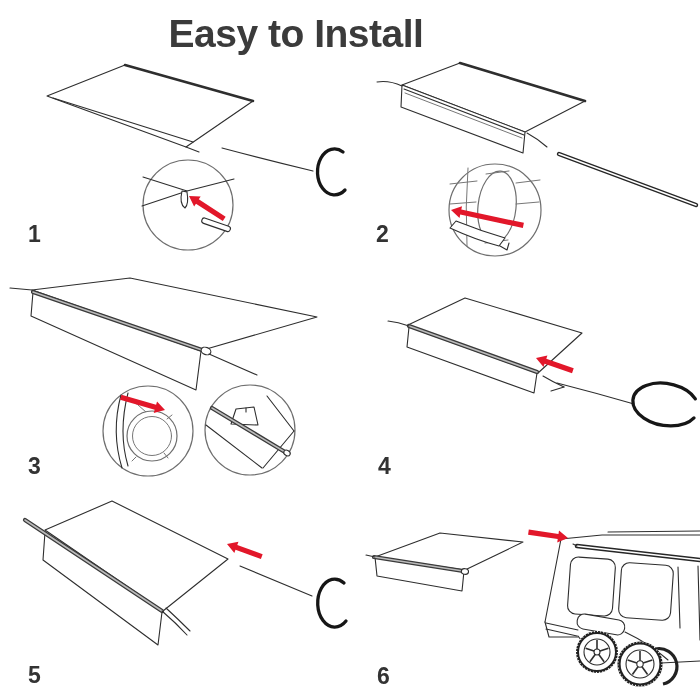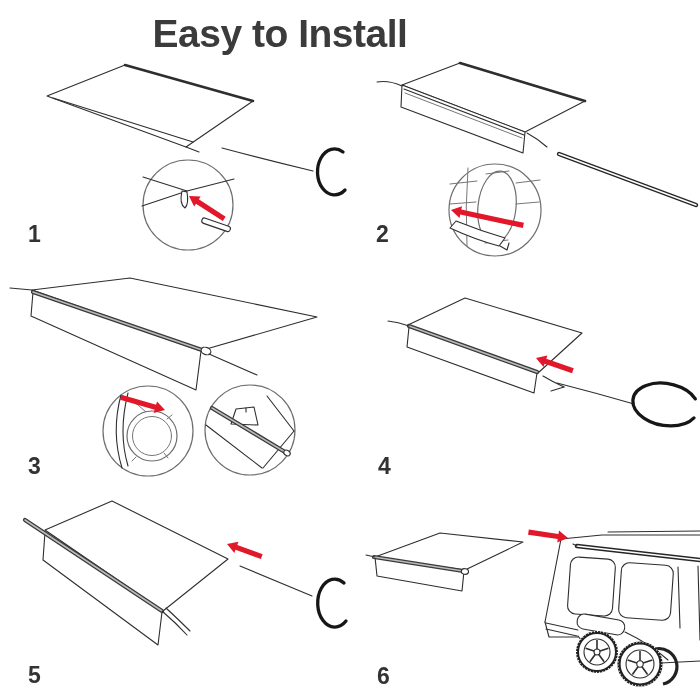--- a/index.html
+++ b/index.html
@@ -7,21 +7,21 @@
     --color-ink:#2e2e2e;
     --color-ink-light:#777777;
     --color-accent-red:#e2172a;
     --color-text:#3b3b3b;
   }
   *{margin:0;padding:0;box-sizing:border-box;}
   html,body{width:700px;height:700px;background:var(--color-background);overflow:hidden;}
   body{font-family:"Liberation Sans","DejaVu Sans",sans-serif;position:relative;}
   .stage{position:relative;width:700px;height:700px;background:var(--color-background);}
   .title{
-    position:absolute;top:12px;left:0;width:560px;text-align:center;
+    position:absolute;top:12px;left:16px;width:560px;text-align:center;
     font-size:39px;font-weight:bold;color:var(--color-text);letter-spacing:-0.5px;
   }
   .panel-svg{position:absolute;display:block;}
   .step-number{
     position:absolute;font-size:23px;font-weight:bold;color:#333333;line-height:1;
   }
   
   .ln{fill:none;stroke:var(--color-ink);stroke-width:1.1;stroke-linecap:round;stroke-linejoin:round;}
   .gray{stroke:var(--color-ink-light);stroke-width:1;}
   .fab{fill:#ffffff;stroke:var(--color-ink);stroke-width:1.1;stroke-linejoin:round;}

